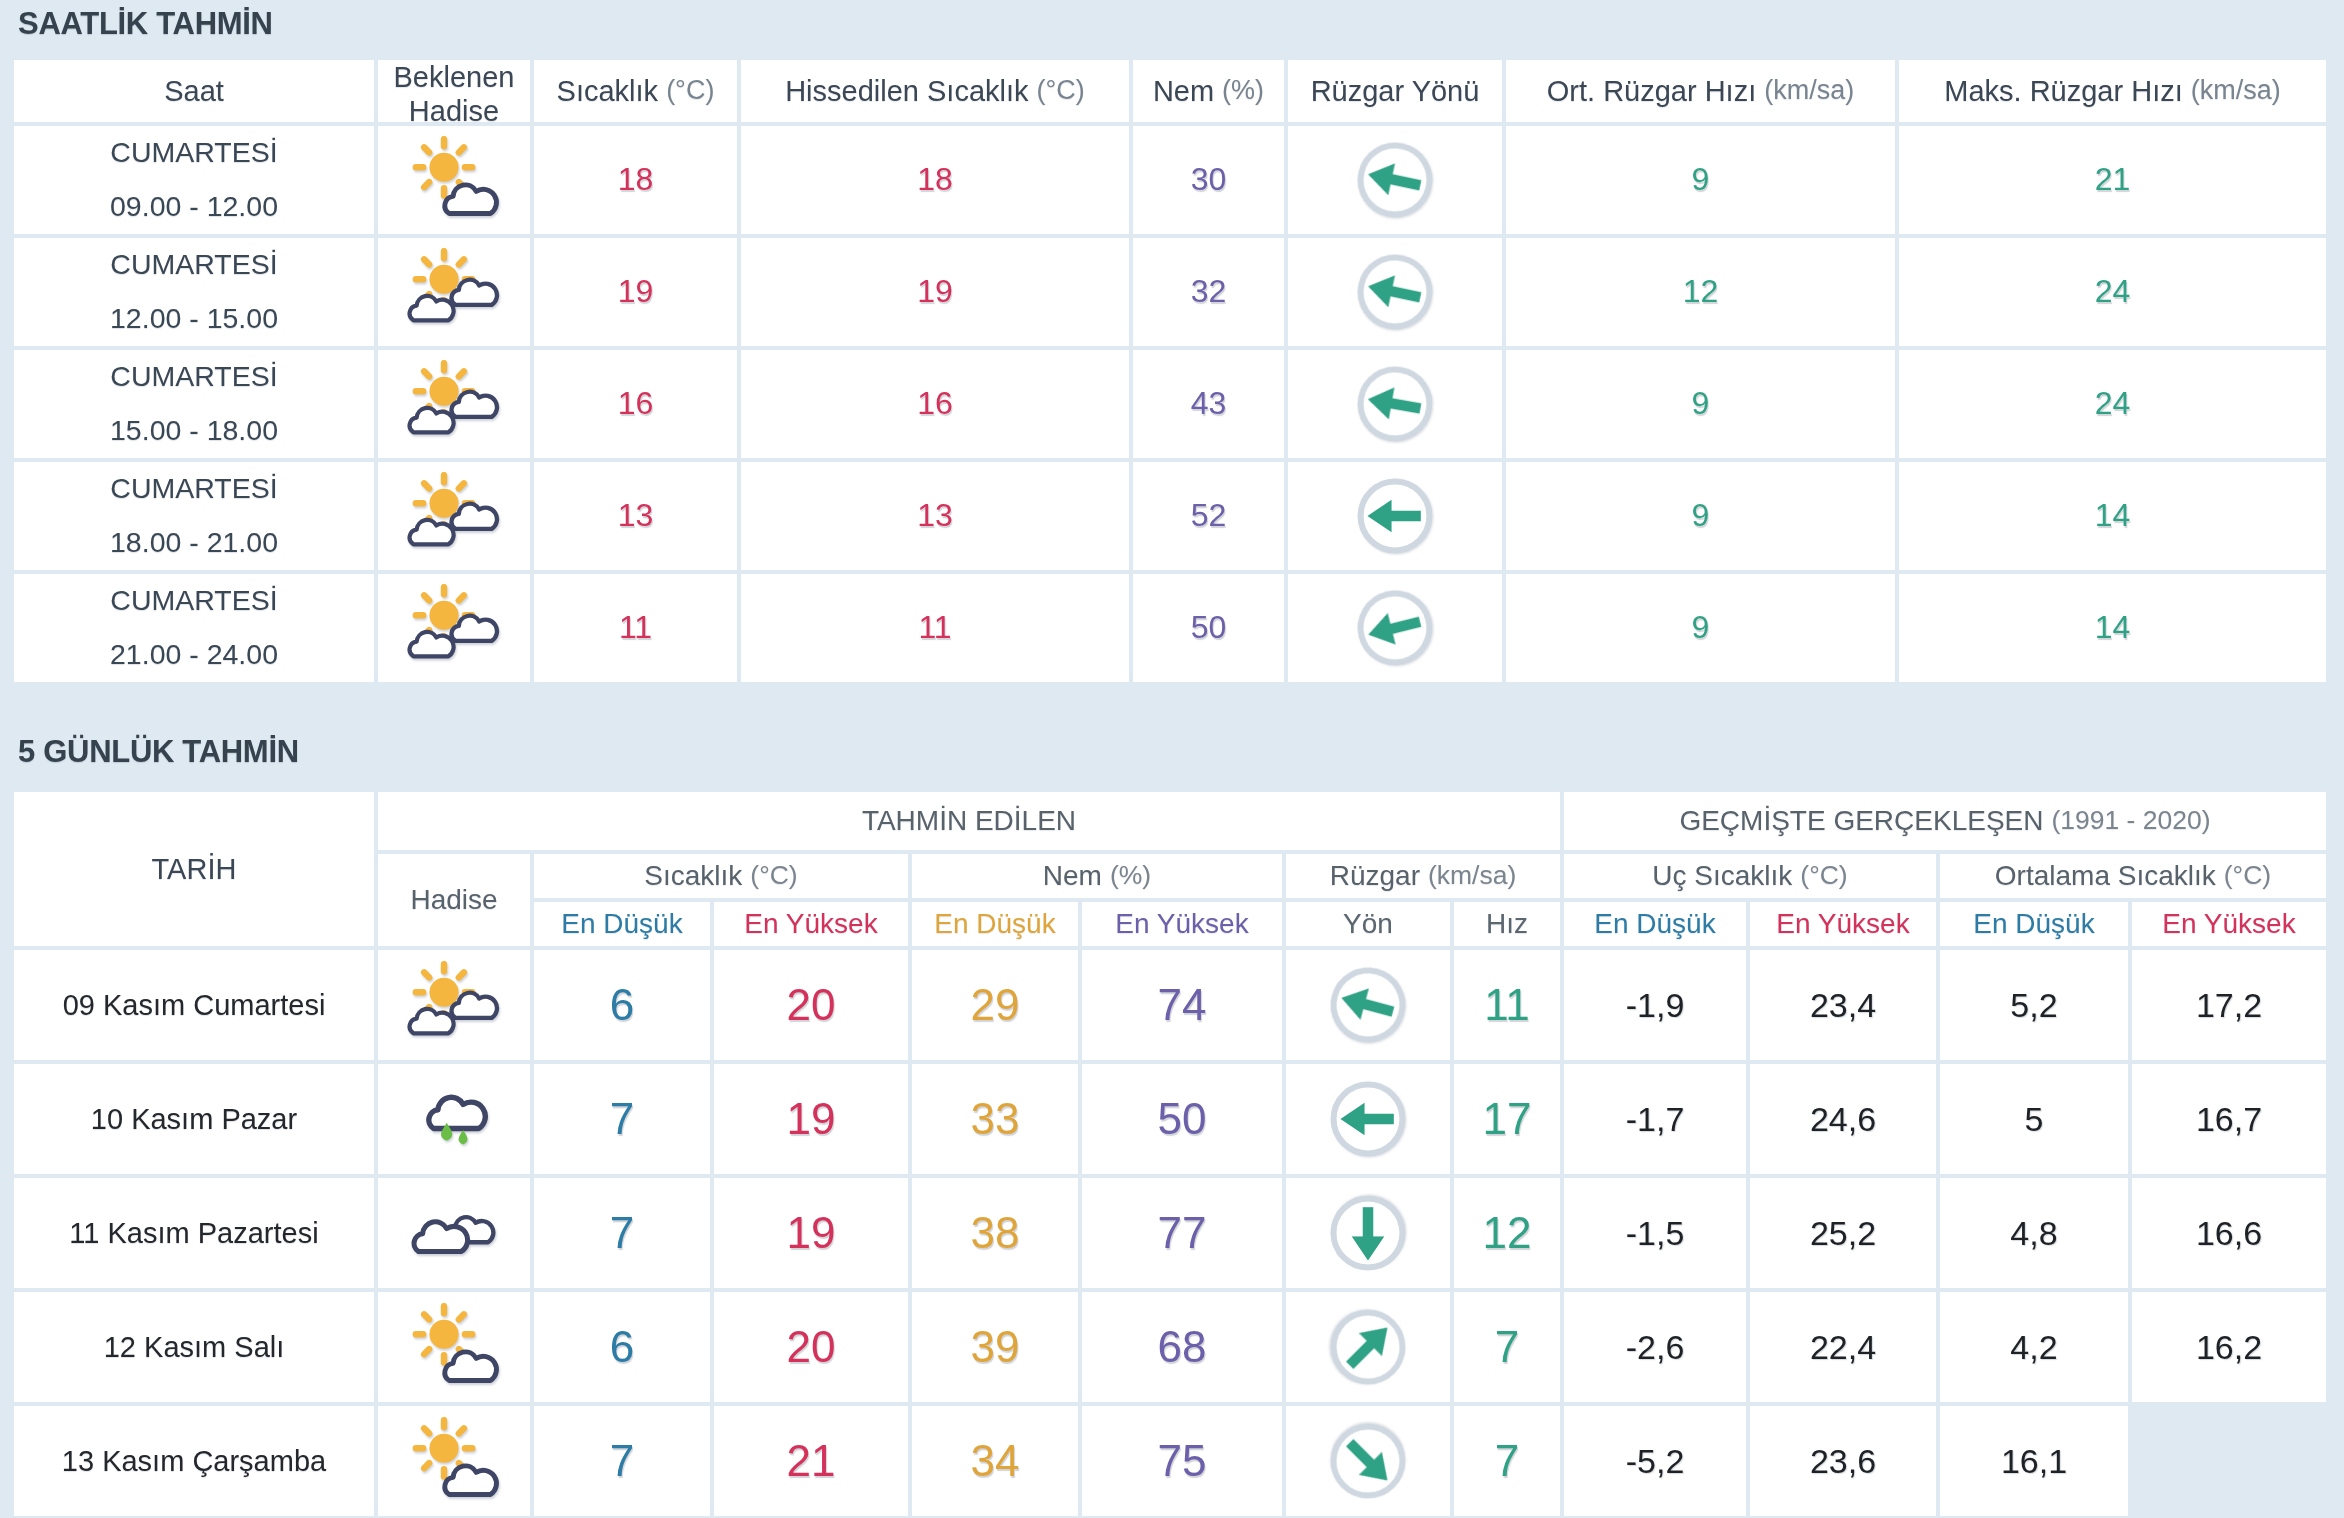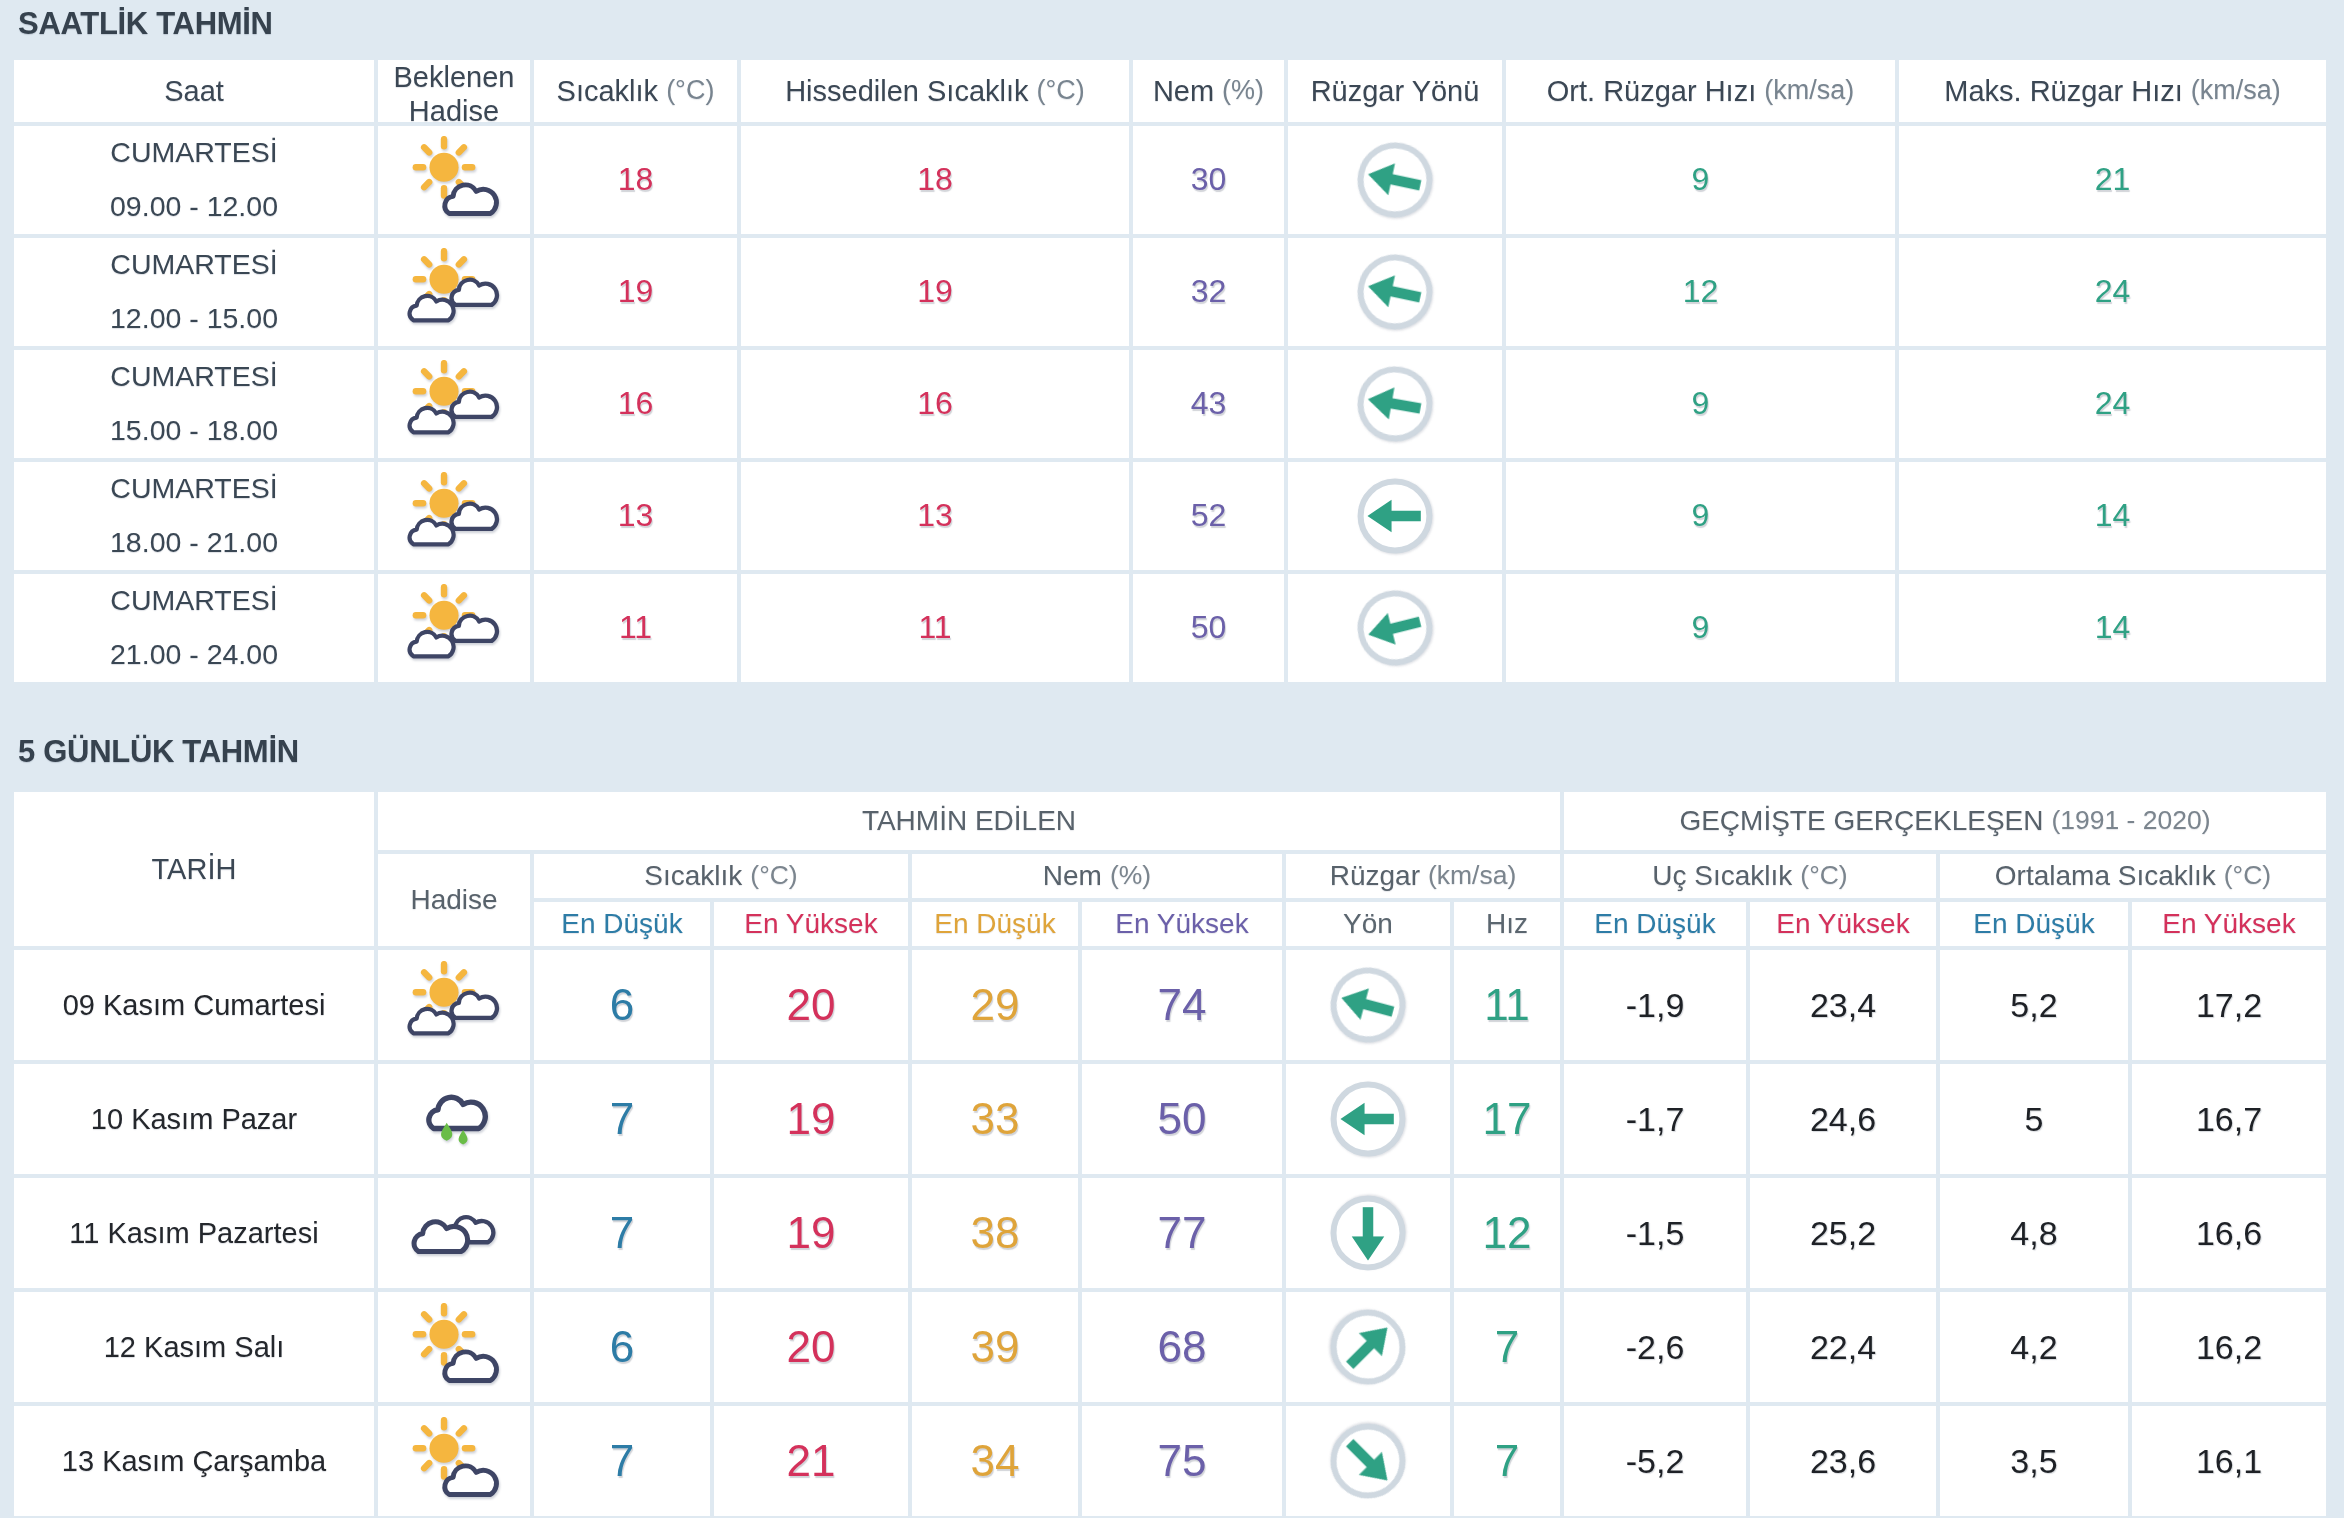--- a/index.html
+++ b/index.html
@@ -463,18 +463,17 @@
         <div class="cell num-d purple">75</div>
         <div class="cell ">
           <svg class="warrow" viewBox="0 0 100 100" style="transform:rotate(-135deg)">
             <circle cx="50" cy="50" r="40"></circle>
             <path d="M80 44 L46 44 L46 31 L18 50 L46 69 L46 56 L80 56 Z"></path>
           </svg>
         </div>
         <div class="cell num-d green">7</div>
         <div class="cell num-h dark">-5,2</div>
         <div class="cell num-h dark">23,6</div>
-        <div class="cell num-h dark">3,5</div>
         <div class="cell num-h dark">16,1</div>
       </div>
   </div>
 
 </div>
 
 </body></html>

